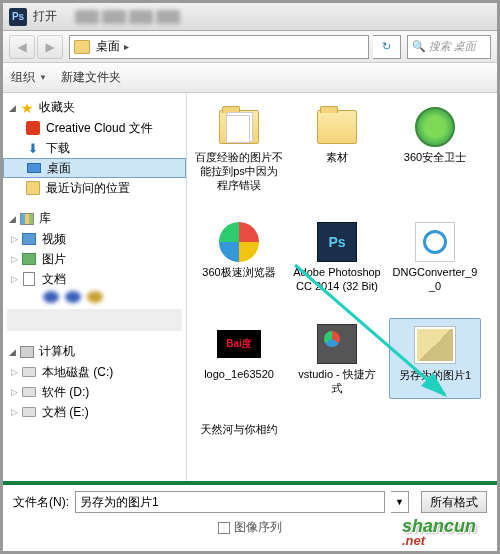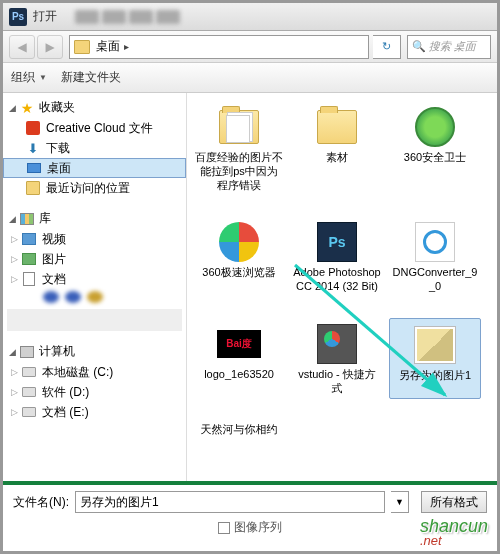--- a/index.html
+++ b/index.html
@@ -82,21 +82,21 @@
 
 .bottom { padding: 6px 10px; border-top: 4px solid #15803d; }
 .file-row { display:flex; align-items:center; gap:6px; margin-bottom:6px; }
 .file-row .lbl { font-size:12px; }
 .file-input { flex:1; height:22px; border:1px solid #999; padding:0 4px; font-size:12px; display:flex; align-items:center; }
 .file-dd { width:18px; height:22px; border:1px solid #999; border-left:none; display:flex; align-items:center; justify-content:center; font-size:9px; }
 .filter-btn { height:22px; padding:0 8px; border:1px solid #999; background:linear-gradient(#f8f8f8,#e0e0e0); font-size:12px; display:flex; align-items:center; margin-left:6px; }
 .seq-row { display:flex; align-items:center; justify-content:center; gap:4px; font-size:12px; color:#555; }
 .seq-row .cb { width:12px; height:12px; border:1px solid #888; background:#fff; }
 
-.watermark { position:absolute; right:12px; bottom:6px; font-size:18px; font-weight:normal; font-style:italic; }
+.watermark { position:absolute; right:24px; bottom:6px; font-size:18px; font-weight:bold; font-style:italic; }
 .watermark .g { color:#3a9b3a; text-shadow:1px 1px 0 #fff, 2px 2px 2px rgba(0,0,0,.3); }
 .watermark .sub { font-size:13px; color:#c0392b; display:block; text-align:left; margin-top:-4px; }
 </style>
 </head>
 <body>
 
 <div class="outer">
   <div class="titlebar">
     <div class="ps-icon">Ps</div>
     <div class="title">打开</div>

